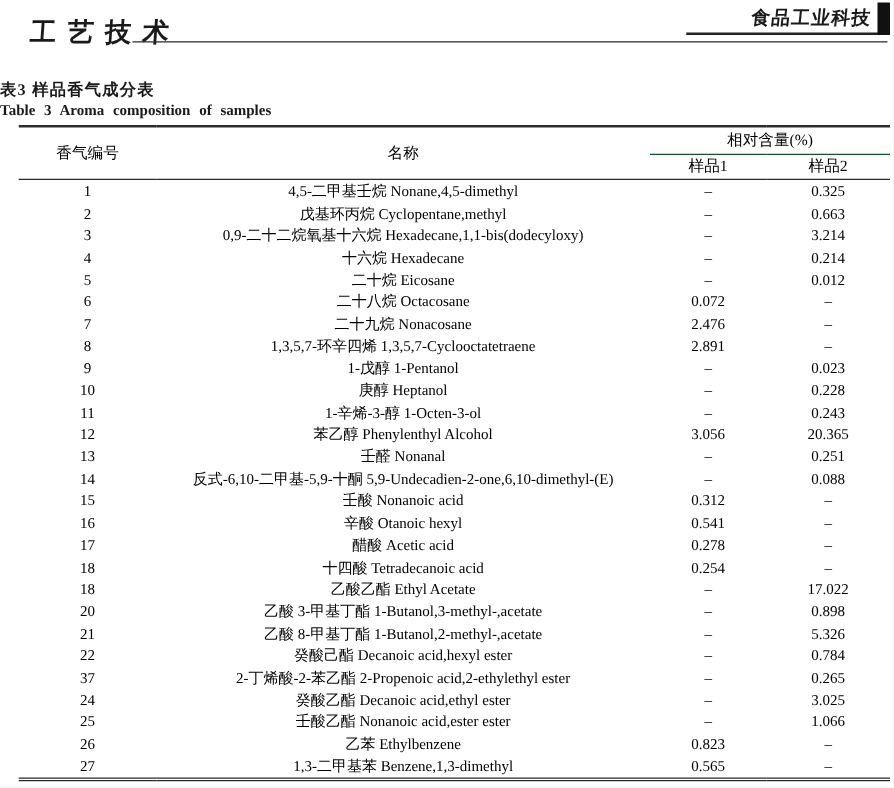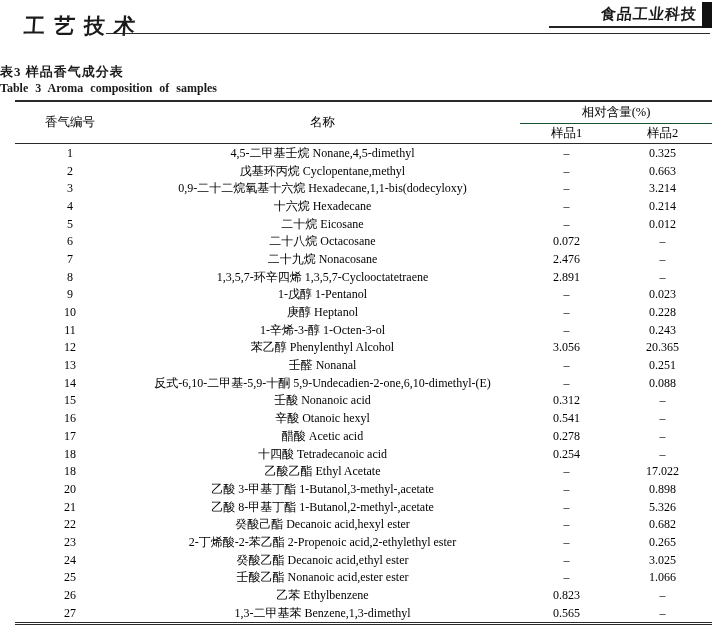--- a/index.html
+++ b/index.html
@@ -243,24 +243,24 @@
         <tr>
           <td>21</td>
           <td>乙酸 8-甲基丁酯 1-Butanol,2-methyl-,acetate</td>
           <td>–</td>
           <td>5.326</td>
         </tr>
         <tr>
           <td>22</td>
           <td>癸酸己酯 Decanoic acid,hexyl ester</td>
           <td>–</td>
-          <td>0.682</td>
-        </tr>
-        <tr>
-          <td>23</td>
+          <td>0.784</td>
+        </tr>
+        <tr>
+          <td>37</td>
           <td>2-丁烯酸-2-苯乙酯 2-Propenoic acid,2-ethylethyl ester</td>
           <td>–</td>
           <td>0.265</td>
         </tr>
         <tr>
           <td>24</td>
           <td>癸酸乙酯 Decanoic acid,ethyl ester</td>
           <td>–</td>
           <td>3.025</td>
         </tr>

